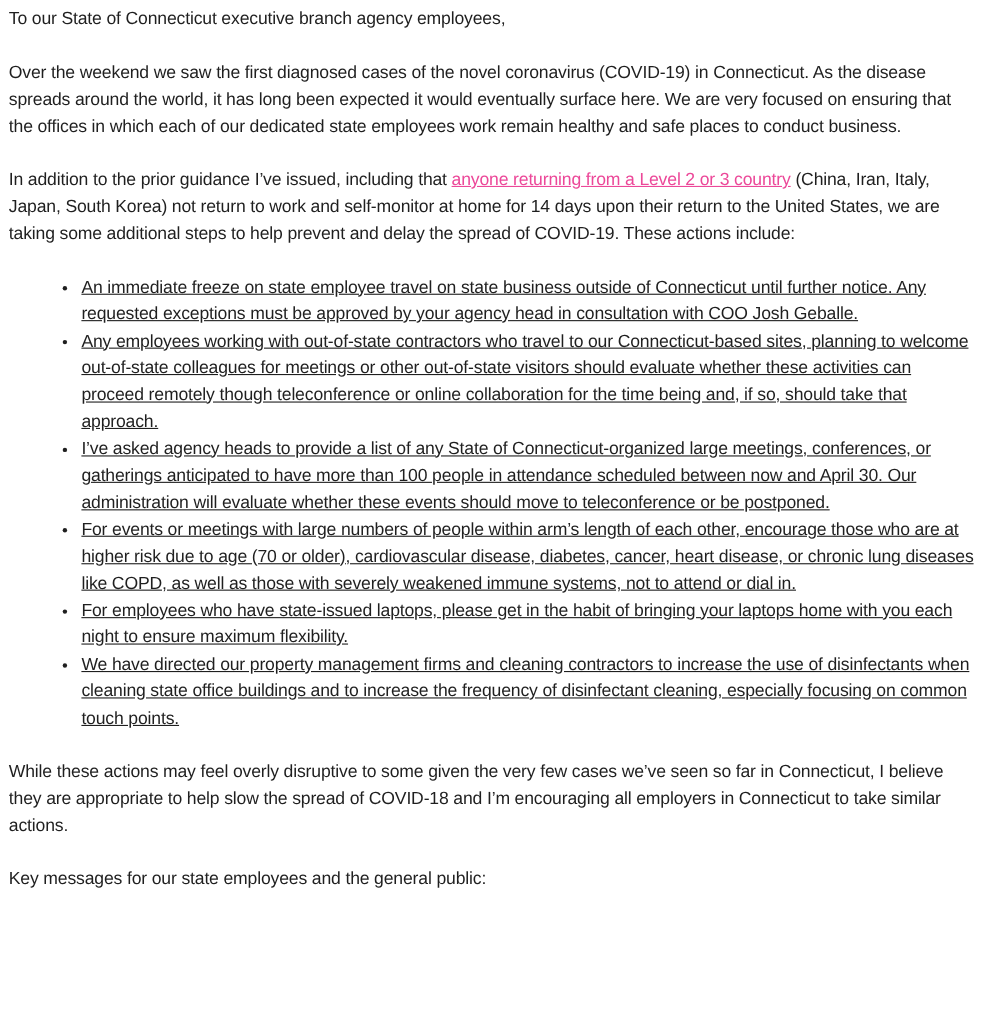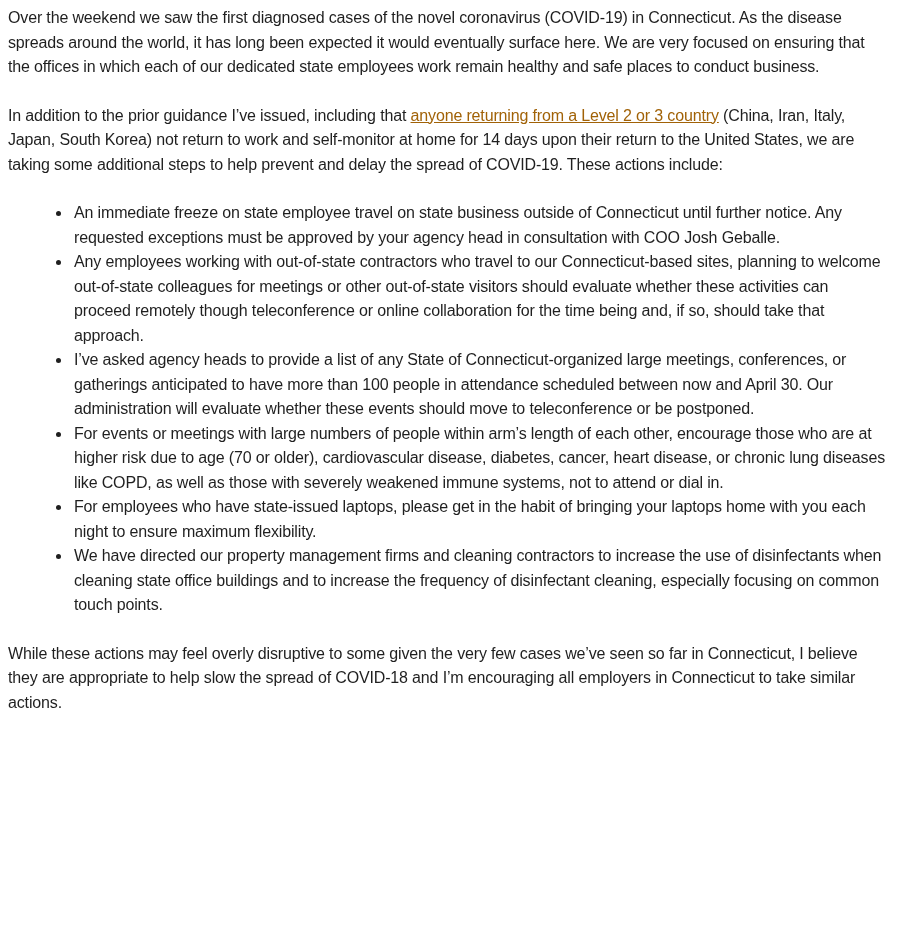--- a/index.html
+++ b/index.html
@@ -22,47 +22,50 @@
   p.para {
     margin: 0 0 24px 0;
   }
   p.para:last-child {
     margin-bottom: 0;
   }
   ul.actions {
     margin: 12px 0 24px 0;
     padding-left: 64px;
     list-style: disc outside;
+    text-decoration: underline;
   }
   ul.actions li {
     padding-left: 2px;
   }
   a.doc-link {
-    color: #a16207;
+    color: #ec4899;
     text-decoration: underline;
     cursor: pointer;
   }
 </style>
 </head>
 <body>
 
 <div class="doc">
 
+  <p class="para">To our State of Connecticut executive branch agency employees,</p>
 
   <p class="para">Over the weekend we saw the first diagnosed cases of the novel coronavirus (COVID-19) in Connecticut. As the disease spreads around the world, it has long been expected it would eventually surface here. We are very focused on ensuring that the offices in which each of our dedicated state employees work remain healthy and safe places to conduct business.</p>
 
   <p class="para">
     <span>In addition to the prior guidance I’ve issued, including that </span><a class="doc-link">anyone returning from a Level 2 or 3 country</a><span> (China, Iran, Italy, Japan, South Korea) not return to work and self-monitor at home for 14 days upon their return to the United States, we are taking some additional steps to help prevent and delay the spread of COVID-19. These actions include:</span>
   </p>
 
   <ul class="actions">
     <li>An immediate freeze on state employee travel on state business outside of Connecticut until further notice. Any requested exceptions must be approved by your agency head in consultation with COO Josh Geballe.</li>
     <li>Any employees working with out-of-state contractors who travel to our Connecticut-based sites, planning to welcome out-of-state colleagues for meetings or other out-of-state visitors should evaluate whether these activities can proceed remotely though teleconference or online collaboration for the time being and, if so, should take that approach.</li>
     <li>I’ve asked agency heads to provide a list of any State of Connecticut-organized large meetings, conferences, or gatherings anticipated to have more than 100 people in attendance scheduled between now and April 30. Our administration will evaluate whether these events should move to teleconference or be postponed.</li>
     <li>For events or meetings with large numbers of people within arm’s length of each other, encourage those who are at higher risk due to age (70 or older), cardiovascular disease, diabetes, cancer, heart disease, or chronic lung diseases like COPD, as well as those with severely weakened immune systems, not to attend or dial in.</li>
     <li>For employees who have state-issued laptops, please get in the habit of bringing your laptops home with you each night to ensure maximum flexibility.</li>
     <li>We have directed our property management firms and cleaning contractors to increase the use of disinfectants when cleaning state office buildings and to increase the frequency of disinfectant cleaning, especially focusing on common touch points.</li>
   </ul>
 
   <p class="para">While these actions may feel overly disruptive to some given the very few cases we’ve seen so far in Connecticut, I believe they are appropriate to help slow the spread of COVID-18 and I’m encouraging all employers in Connecticut to take similar actions.</p>
 
+  <p class="para">Key messages for our state employees and the general public:</p>
 
 </div>
 
 </body></html>

